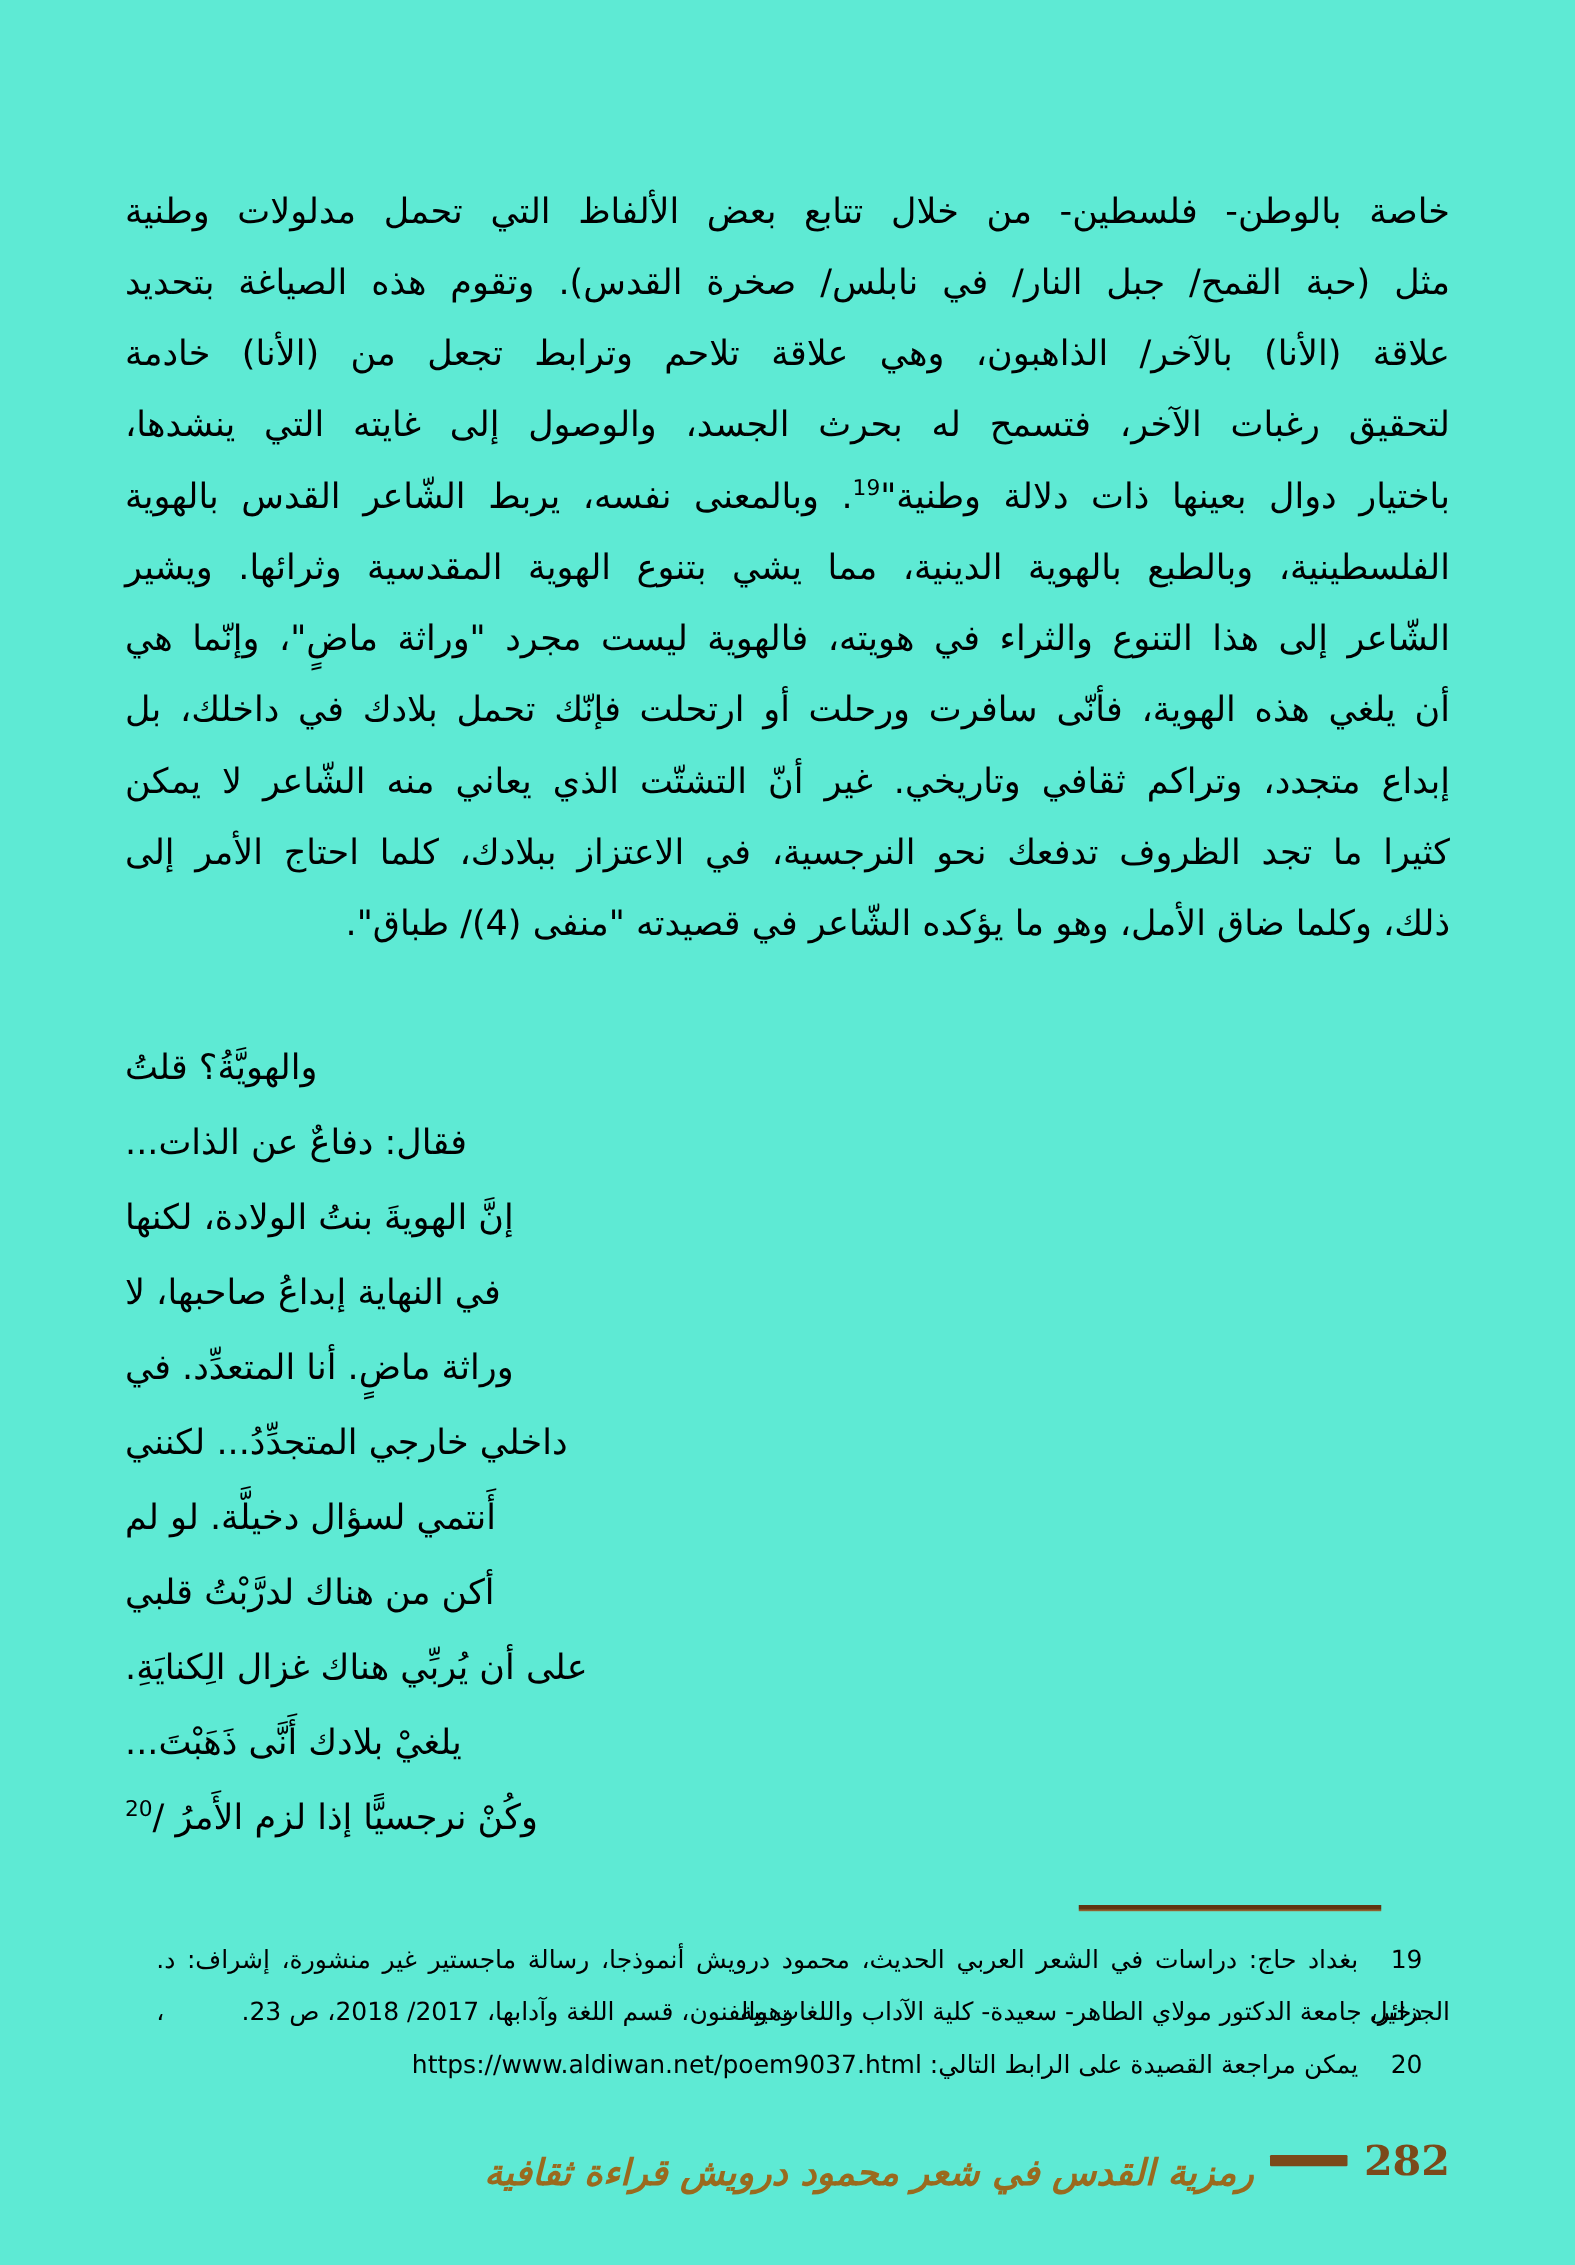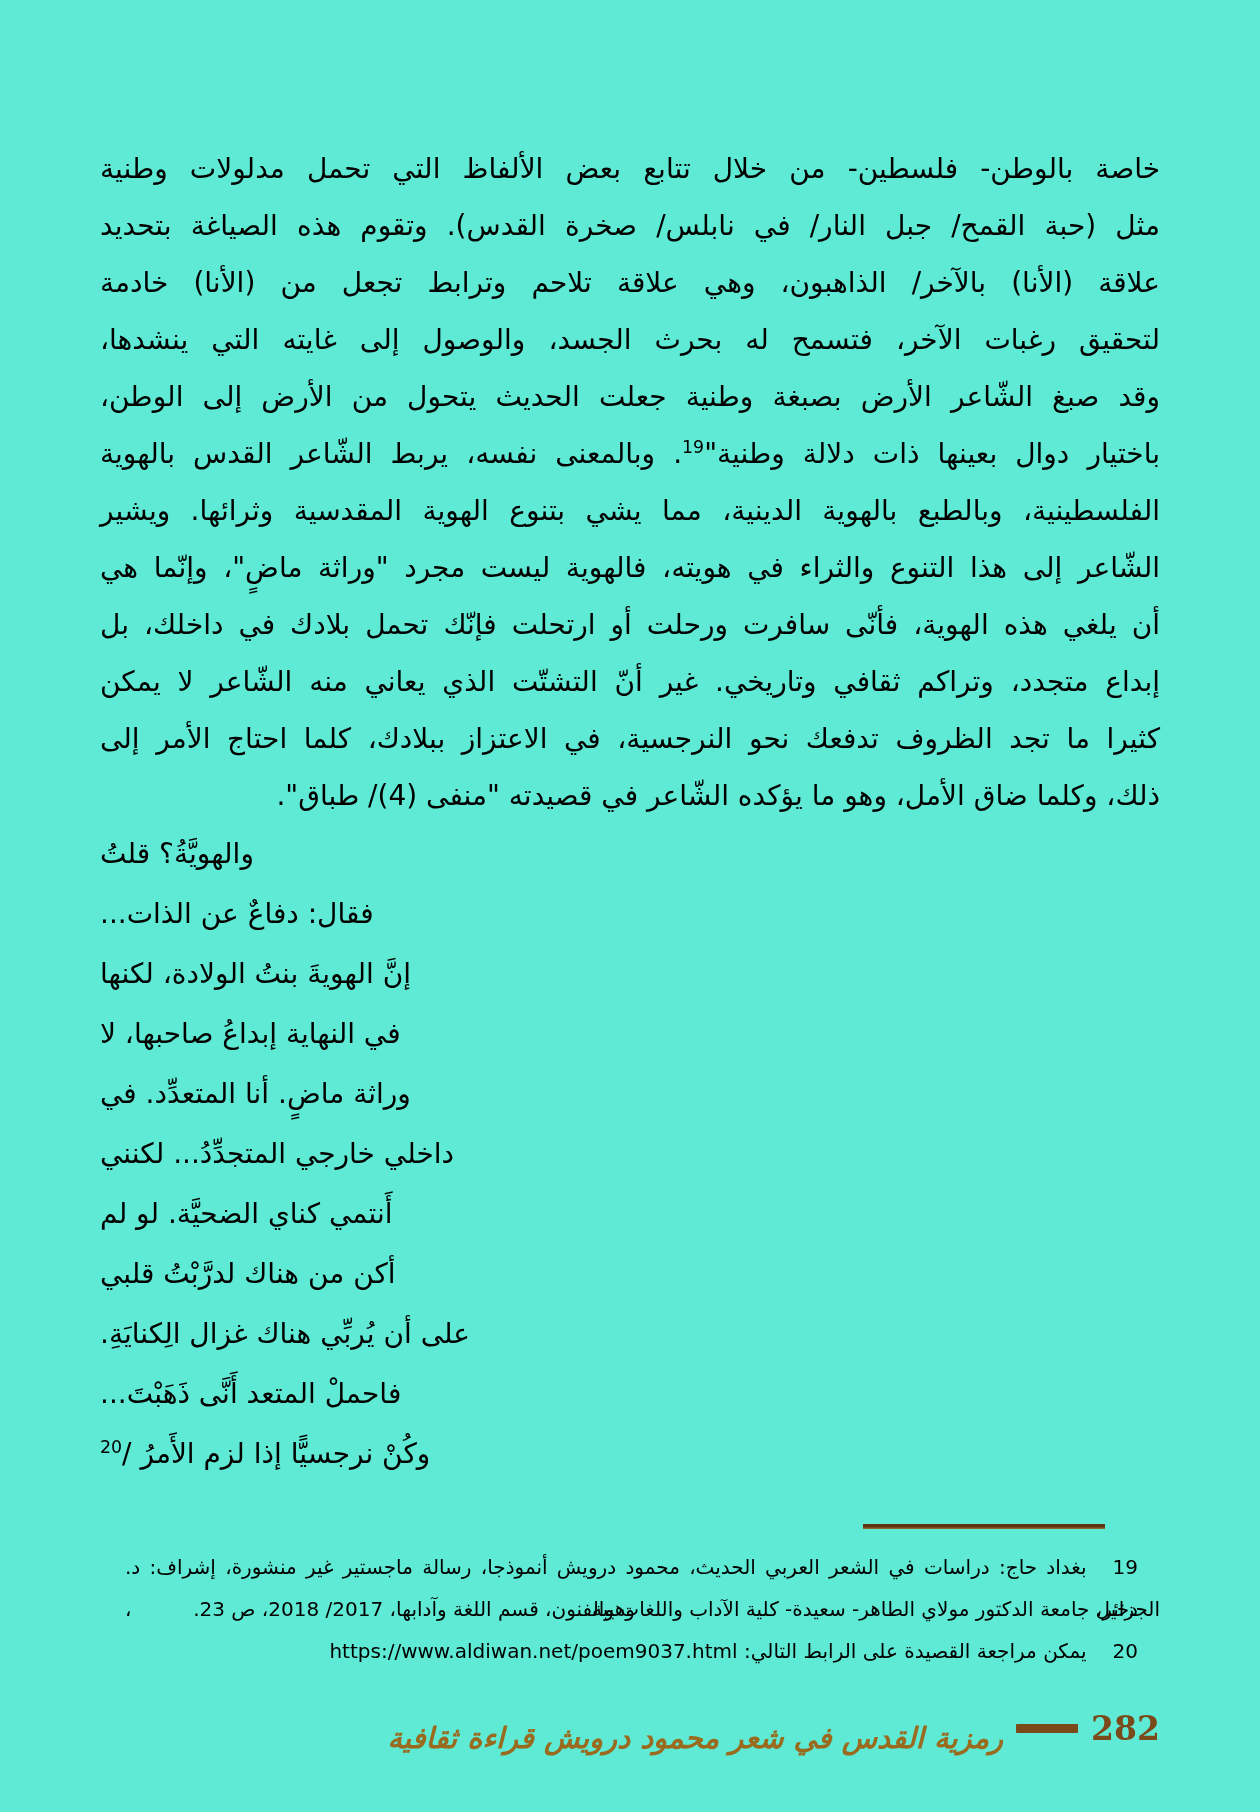--- a/index.html
+++ b/index.html
@@ -128,41 +128,40 @@
 </head>
 <body>
 
 <div class="page">
 
   <div class="body-paragraph">
       <div class="body-line">خاصة بالوطن- فلسطين- من خلال تتابع بعض الألفاظ التي تحمل مدلولات وطنية</div>
       <div class="body-line">مثل (حبة القمح/ جبل النار/ في نابلس/ صخرة القدس). وتقوم هذه الصياغة بتحديد</div>
       <div class="body-line">علاقة (الأنا) بالآخر/ الذاهبون، وهي علاقة تلاحم وترابط تجعل من (الأنا) خادمة</div>
       <div class="body-line">لتحقيق رغبات الآخر، فتسمح له بحرث الجسد، والوصول إلى غايته التي ينشدها،</div>
-      <div class="body-line">وقد صبغ الشّاعر الأرض بصبغة وطنية جعلت الحديث يتحول من الأرض إلى الوطن،</div>
       <div class="body-line">باختيار دوال بعينها ذات دلالة وطنية"<sup class="fnref">19</sup>. وبالمعنى نفسه، يربط الشّاعر القدس بالهوية</div>
       <div class="body-line">الفلسطينية، وبالطبع بالهوية الدينية، مما يشي بتنوع الهوية المقدسية وثرائها. ويشير</div>
       <div class="body-line">الشّاعر إلى هذا التنوع والثراء في هويته، فالهوية ليست مجرد "وراثة ماضٍ"، وإنّما هي</div>
       <div class="body-line">أن يلغي هذه الهوية، فأنّى سافرت ورحلت أو ارتحلت فإنّك تحمل بلادك في داخلك، بل</div>
       <div class="body-line">إبداع متجدد، وتراكم ثقافي وتاريخي. غير أنّ التشتّت الذي يعاني منه الشّاعر لا يمكن</div>
       <div class="body-line">كثيرا ما تجد الظروف تدفعك نحو النرجسية، في الاعتزاز ببلادك، كلما احتاج الأمر إلى</div>
       <div class="body-line para-end">ذلك، وكلما ضاق الأمل، وهو ما يؤكده الشّاعر في قصيدته "منفى (4)/ طباق".</div>
     </div>
 
   <div class="poem-quote">
       <div class="poem-line">والهويَّةُ؟ قلتُ</div>
       <div class="poem-line">فقال: دفاعٌ عن الذات...</div>
       <div class="poem-line">إنَّ الهويةَ بنتُ الولادة، لكنها</div>
       <div class="poem-line">في النهاية إبداعُ صاحبها، لا</div>
       <div class="poem-line">وراثة ماضٍ. أنا المتعدِّد. في</div>
       <div class="poem-line">داخلي خارجي المتجدِّدُ... لكنني</div>
-      <div class="poem-line">أَنتمي كناي الضحيَّة. لو لم</div>
+      <div class="poem-line">أَنتمي لسؤال دخيلَّة. لو لم</div>
       <div class="poem-line">أكن من هناك لدرَّبْتُ قلبي</div>
       <div class="poem-line">على أن يُربِّي هناك غزال الِكنايَةِ.</div>
-      <div class="poem-line">فاحملْ المتعد أَنَّى ذَهَبْتَ...</div>
+      <div class="poem-line">يلغيْ بلادك أَنَّى ذَهَبْتَ...</div>
       <div class="poem-line">وكُنْ نرجسيًّا إذا لزم الأَمرُ /<sup class="fnref">20</sup></div>
     </div>
 
   <div class="fn-separator"></div>
 
   <div class="footnote-list">
       <div class="fn-line fn-first fn-cont"><span class="fn-num">19</span>بغداد حاج: دراسات في الشعر العربي الحديث، محمود درويش أنموذجا، رسالة ماجستير غير منشورة، إشراف: د. دخيل وهيبة ،</div>
       <div class="fn-line">الجزائر، جامعة الدكتور مولاي الطاهر- سعيدة- كلية الآداب واللغات والفنون، قسم اللغة وآدابها، 2017/ 2018، ص 23.</div>
       <div class="fn-line fn-first"><span class="fn-num">20</span>يمكن مراجعة القصيدة على الرابط التالي: https://www.aldiwan.net/poem9037.html</div>
     </div>

